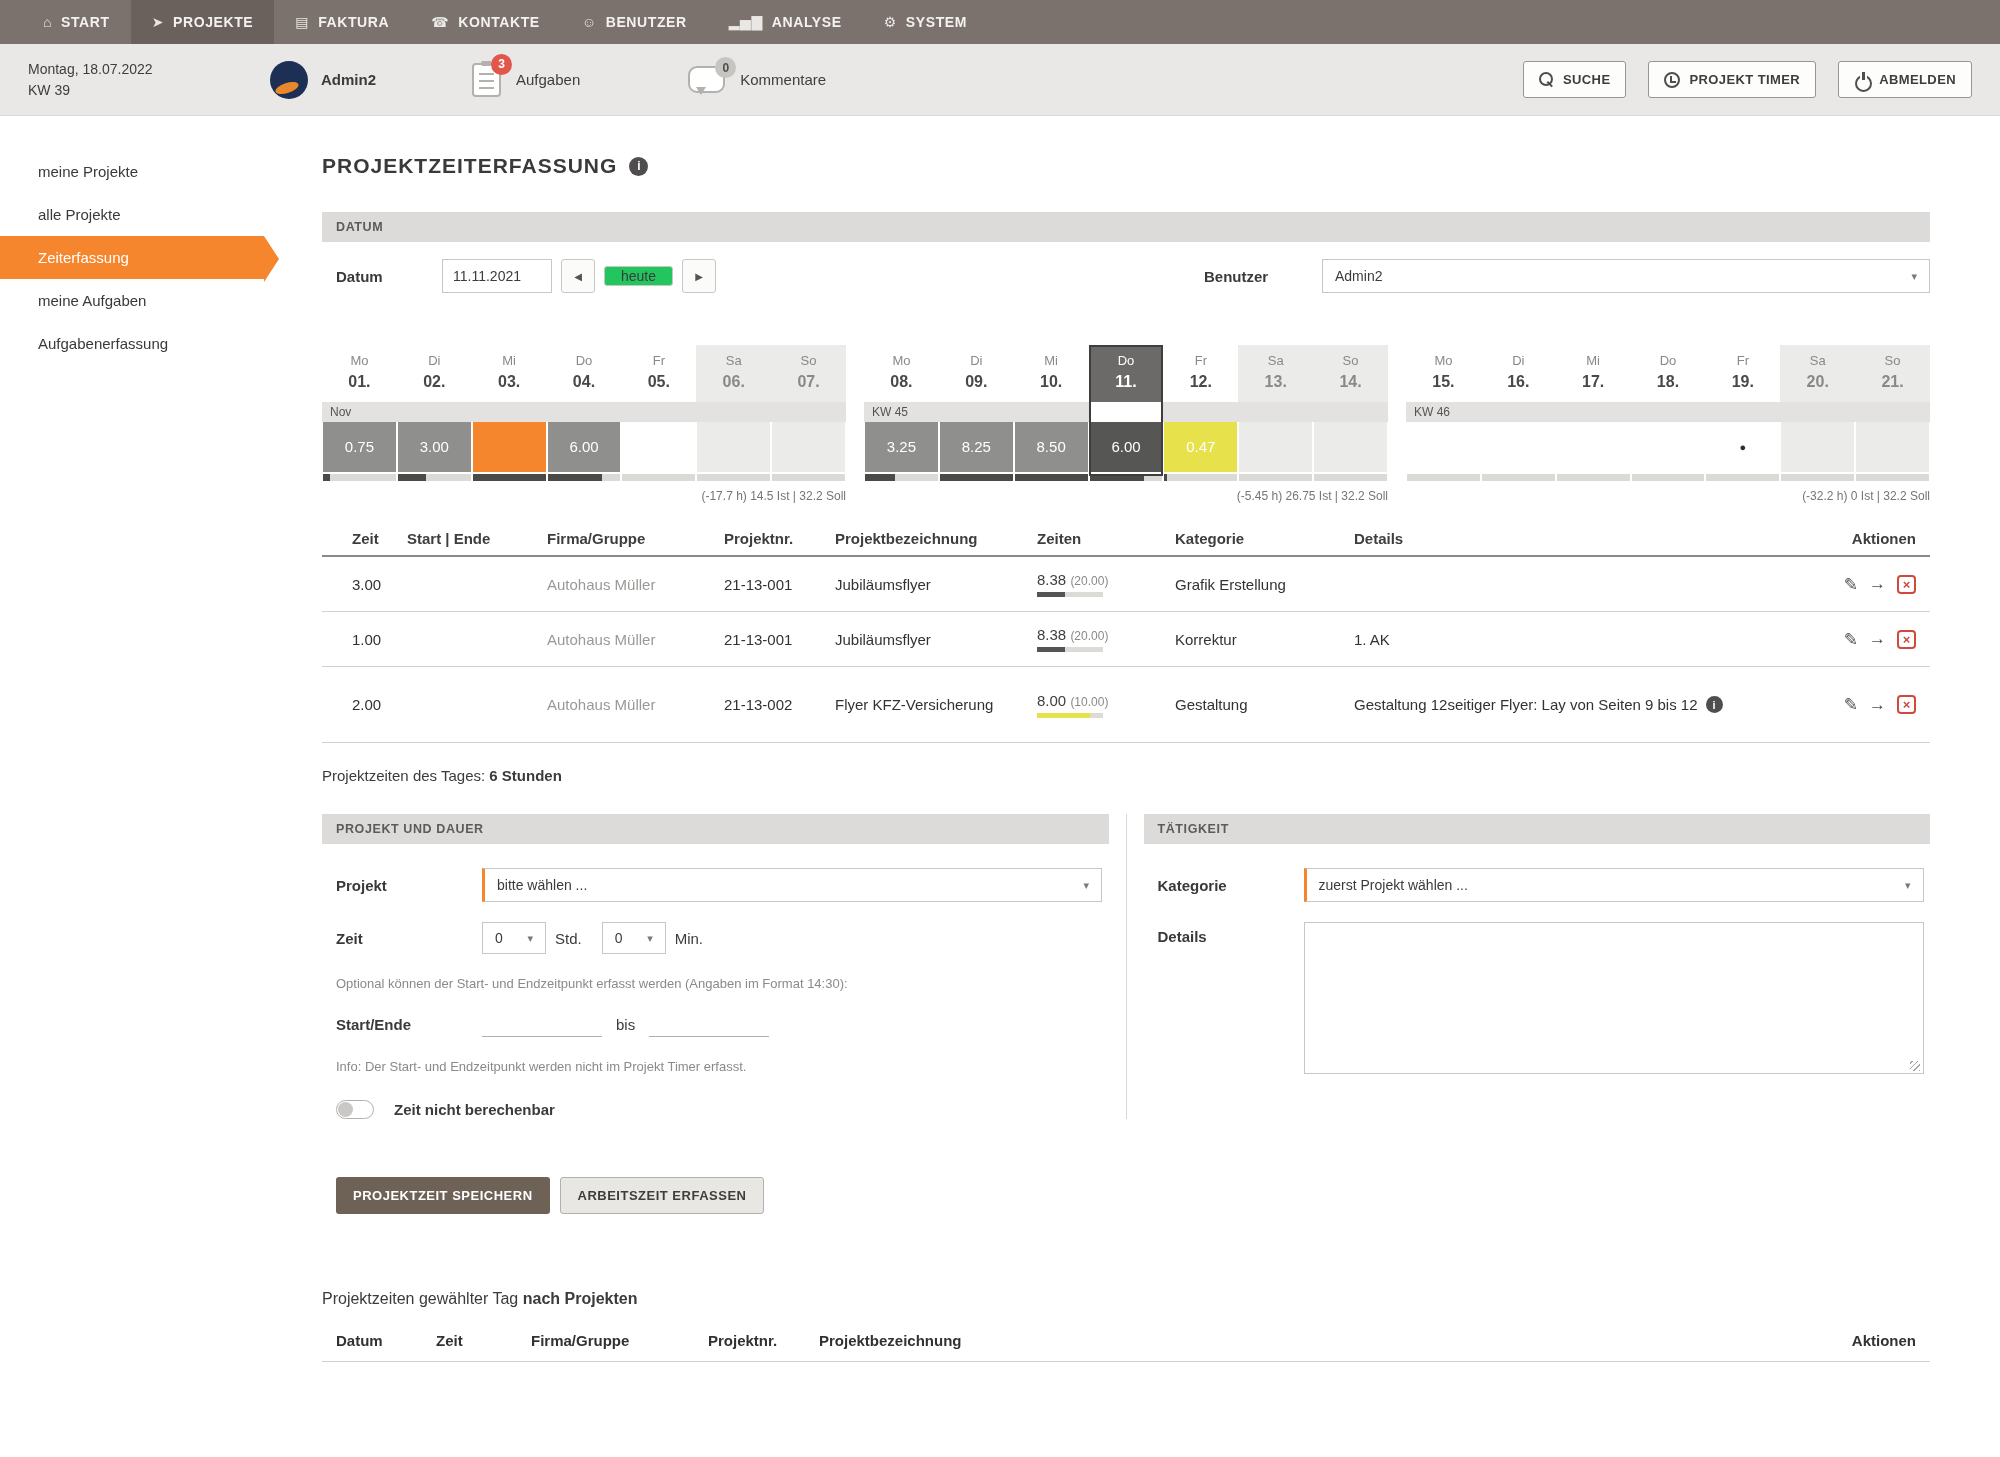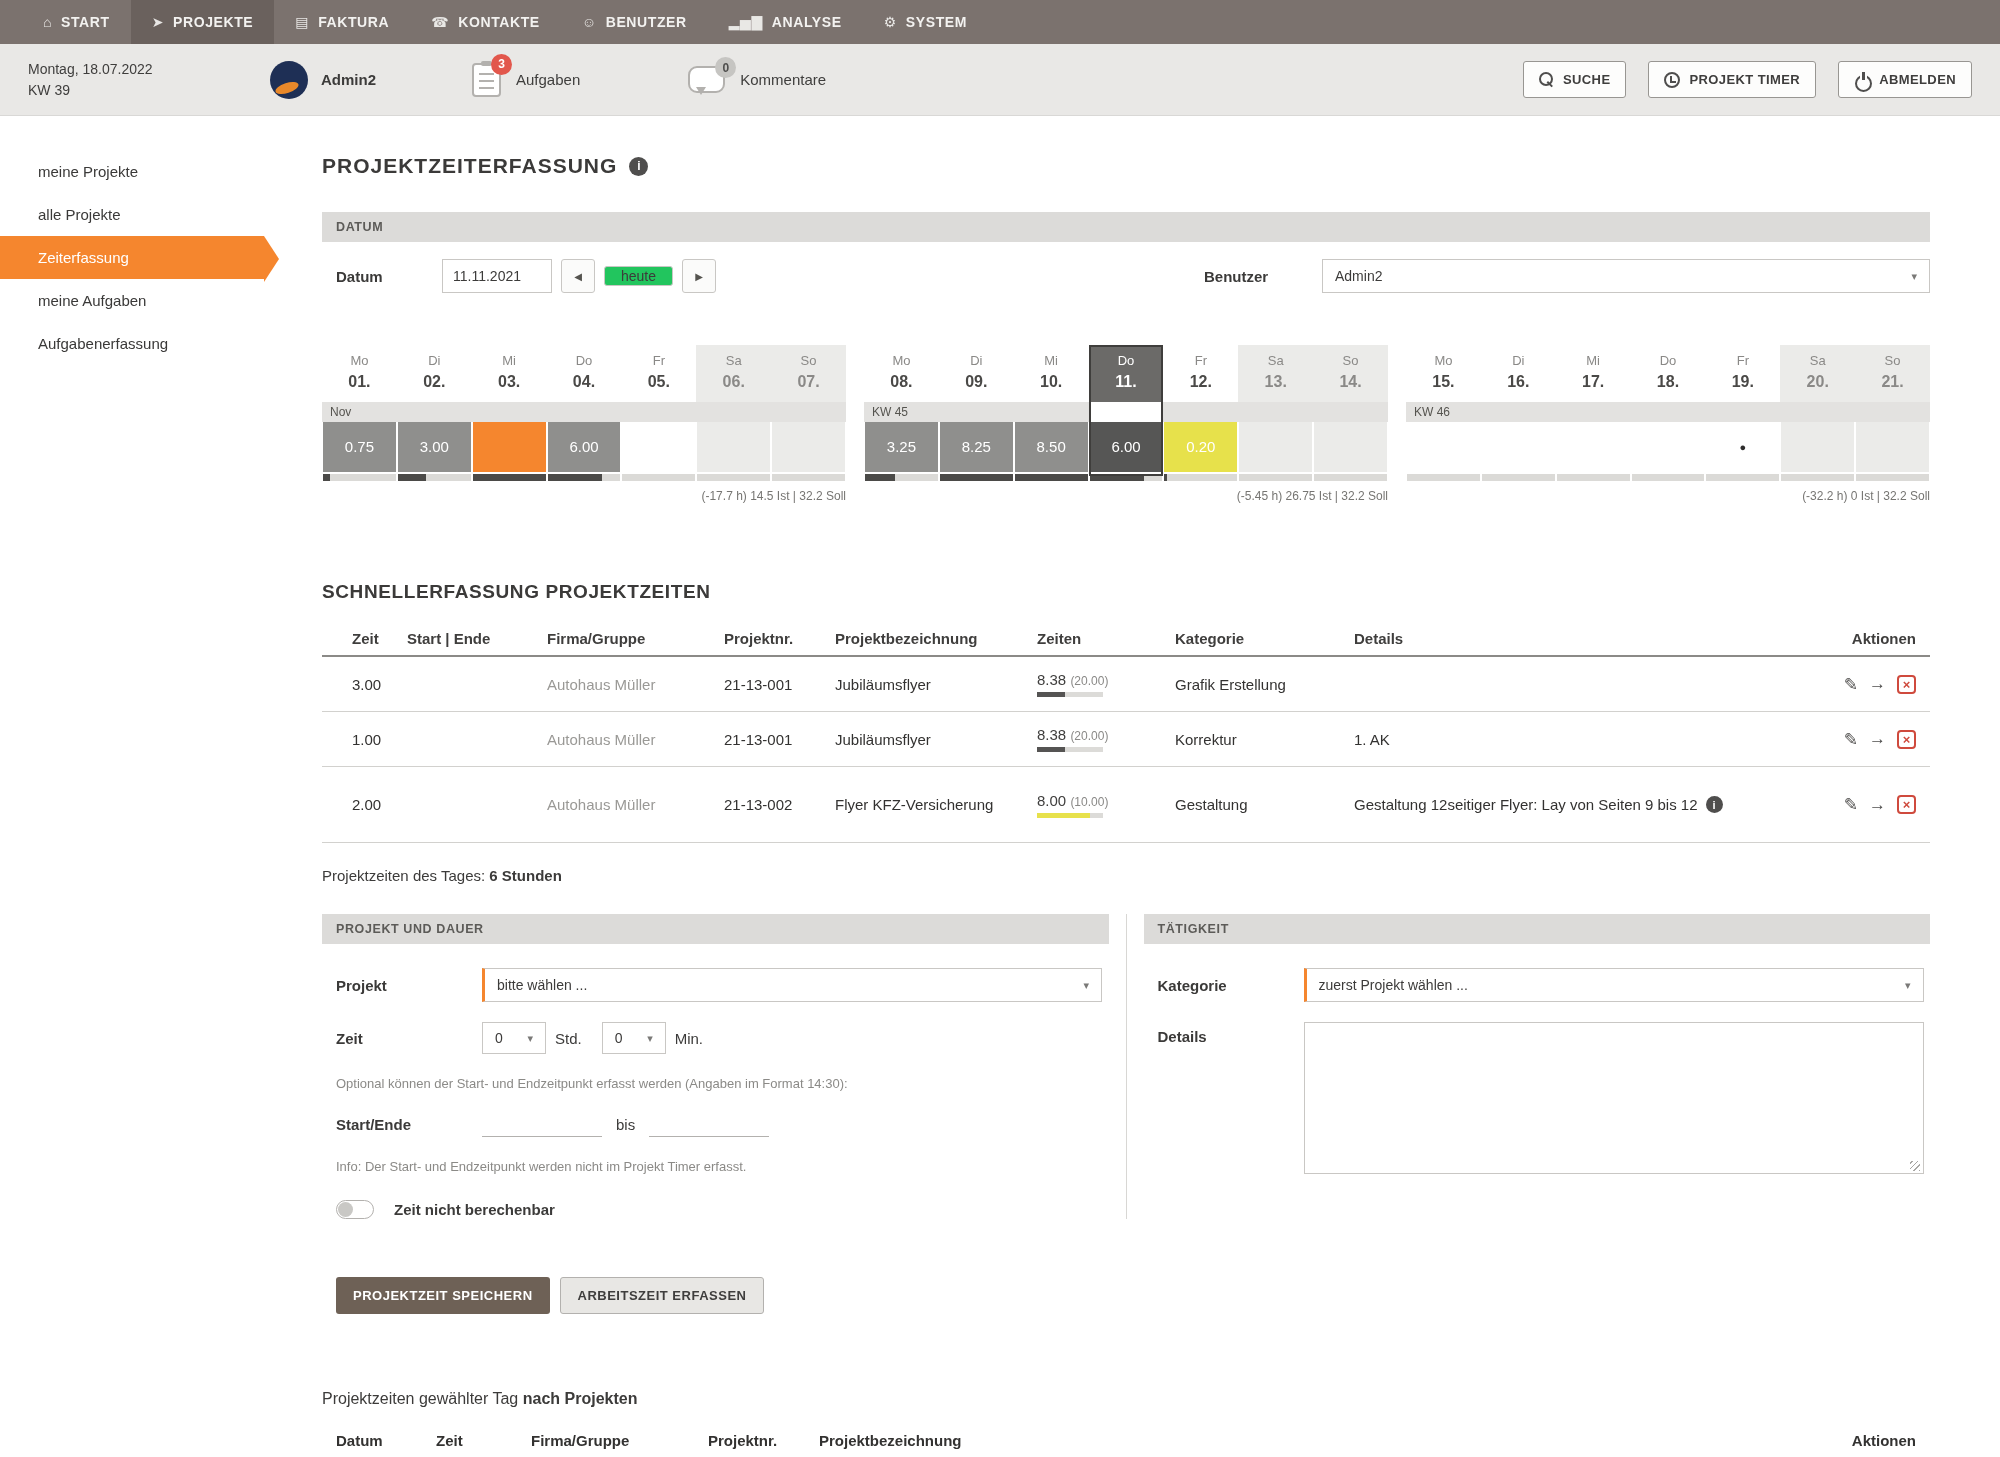--- a/index.html
+++ b/index.html
@@ -369,21 +369,21 @@
               <div class="dn">So</div>
               <div class="dd">14.</div>
             </div>
           <div class="wk-label-row">
               <span>KW 45</span>
             </div>
           <div class="val-cell vfilled">3.25</div>
           <div class="val-cell vfilled">8.25</div>
           <div class="val-cell vfilled">8.50</div>
           <div class="val-cell vselected">6.00</div>
-          <div class="val-cell vyellow">0.20</div>
+          <div class="val-cell vyellow">0.47</div>
           <div class="val-cell vweekend"></div>
           <div class="val-cell vweekend"></div>
           <div class="bar-row">
             <div class="bar-cell">
                 <div class="bar-fill" style="width: 41%;"></div>
               </div>
             <div class="bar-cell">
                 <div class="bar-fill" style="width: 100%;"></div>
               </div>
             <div class="bar-cell">
@@ -465,21 +465,20 @@
                 <div class="bar-fill" style="width: 0%;"></div>
               </div>
             <div class="bar-cell">
                 <div class="bar-fill" style="width: 0%;"></div>
               </div>
           </div>
           <div class="week-summary">(-32.2 h) 0 Ist | 32.2 Soll</div>
         </div>
       </div>
 
-      <h2 class="qt-title">SCHNELLERFASSUNG PROJEKTZEITEN</h2>
       <div class="qtable">
         <div class="qrow qhead">
           <div class="qc first">Zeit</div>
           <div class="qc">Start | Ende</div>
           <div class="qc">Firma/Gruppe</div>
           <div class="qc">Projektnr.</div>
           <div class="qc">Projektbezeichnung</div>
           <div class="qc">Zeiten</div>
           <div class="qc">Kategorie</div>
           <div class="qc">Details</div>

